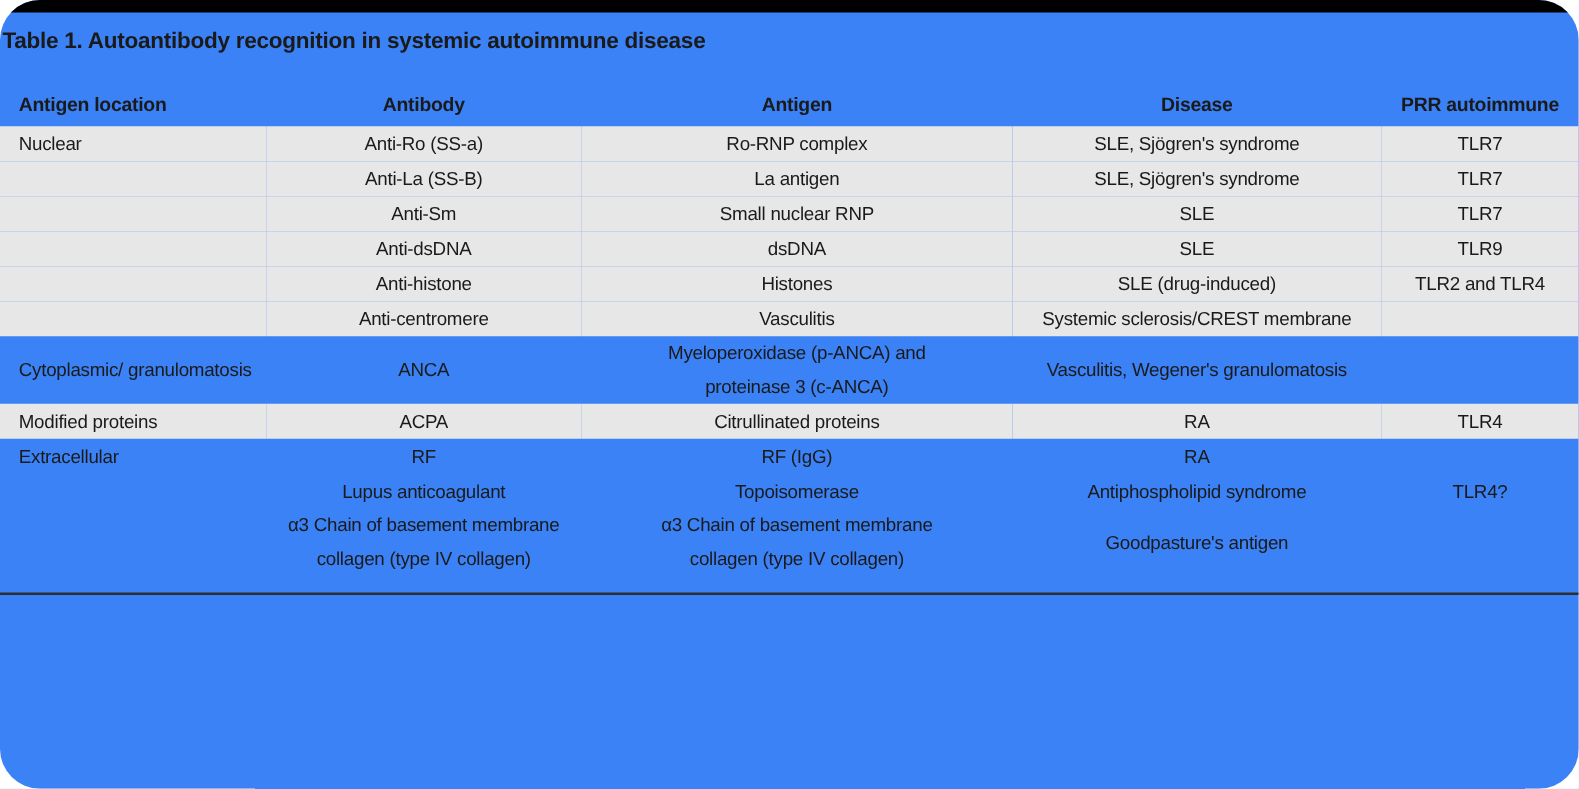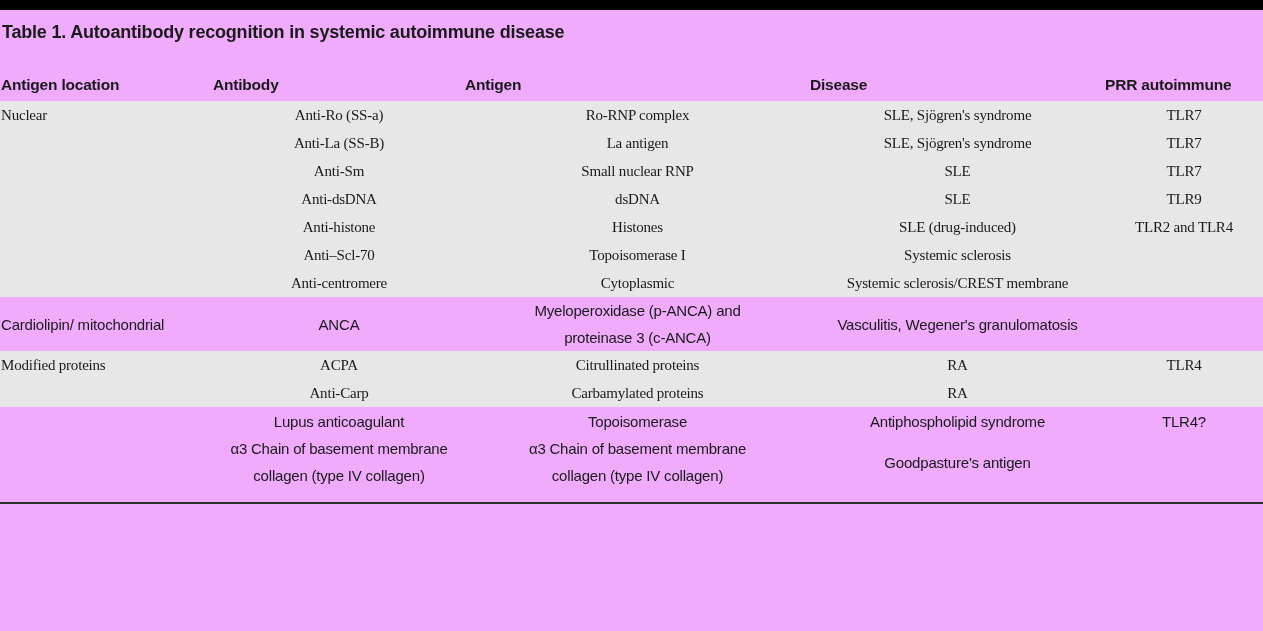--- a/index.html
+++ b/index.html
@@ -6,22 +6,23 @@
     margin: 0;
     padding: 0;
     background: #ffffff;
     font-family: "Liberation Sans", sans-serif;
     color: #1a1a1a;
   }
   .page {
     position: relative;
     width: 1263px;
     height: 631px;
-    background: #f0abfc;
+    background: #3b82f6;
     overflow: hidden;
+    border-radius: 32px;
   }
   .top-rule {
     width: 100%;
     height: 10px;
     background: #000000;
   }
   .table-title {
     margin: 12px 0 0 2px;
     font-size: 18px;
     line-height: 20px;
@@ -38,34 +39,34 @@
   col.c3 { width: 345px; }
   col.c4 { width: 295px; }
   col.c5 { width: 158px; }
   th {
     font-size: 15.5px;
     font-weight: bold;
     letter-spacing: -0.2px;
     vertical-align: bottom;
     height: 52px;
     padding: 0 0 7px 0;
-    text-align: left;
+    text-align: center;
   }
-  th.left, td.left { text-align: left; padding-left: 1px; }
+  th.left, td.left { text-align: left; padding-left: 15px; }
   td {
     font-size: 15px;
     letter-spacing: -0.2px;
     line-height: 27px;
     height: 28px;
     padding: 0;
     text-align: center;
     vertical-align: middle;
     white-space: pre-line;
   }
-  tr.shaded td { background: #e7e7e7; font-family: Liberation Serif, serif; }
+  tr.shaded td { background: #e7e7e7; }
   .footnote {
     margin: 8px 0 0 2px;
     font-size: 15px;
     line-height: 20px;
     letter-spacing: -0.1px;
   }
   .bottom-rule {
     margin-top: 13px;
     width: 100%;
     height: 0;
@@ -128,51 +129,44 @@
         </tr>
         <tr class="shaded">
           <td class="left"></td>
           <td>Anti-histone</td>
           <td>Histones</td>
           <td>SLE (drug-induced)</td>
           <td>TLR2 and TLR4</td>
         </tr>
         <tr class="shaded">
           <td class="left"></td>
-          <td>Anti–Scl-70</td>
-          <td>Topoisomerase I</td>
-          <td>Systemic sclerosis</td>
-          <td></td>
-        </tr>
-        <tr class="shaded">
-          <td class="left"></td>
           <td>Anti-centromere</td>
-          <td>Cytoplasmic</td>
+          <td>Vasculitis</td>
           <td>Systemic sclerosis/CREST membrane</td>
           <td></td>
         </tr>
         <tr>
-          <td class="left">Cardiolipin/ mitochondrial</td>
+          <td class="left">Cytoplasmic/ granulomatosis</td>
           <td>ANCA</td>
           <td>Myeloperoxidase (p-ANCA) and
 proteinase 3 (c-ANCA)</td>
           <td>Vasculitis, Wegener's granulomatosis</td>
           <td></td>
         </tr>
         <tr class="shaded">
           <td class="left">Modified proteins</td>
           <td>ACPA</td>
           <td>Citrullinated proteins</td>
           <td>RA</td>
           <td>TLR4</td>
         </tr>
-        <tr class="shaded">
-          <td class="left"></td>
-          <td>Anti-Carp</td>
-          <td>Carbamylated proteins</td>
+        <tr>
+          <td class="left">Extracellular</td>
+          <td>RF</td>
+          <td>RF (IgG)</td>
           <td>RA</td>
           <td></td>
         </tr>
         <tr>
           <td class="left"></td>
           <td>Lupus anticoagulant</td>
           <td>Topoisomerase</td>
           <td>Antiphospholipid syndrome</td>
           <td>TLR4?</td>
         </tr>

